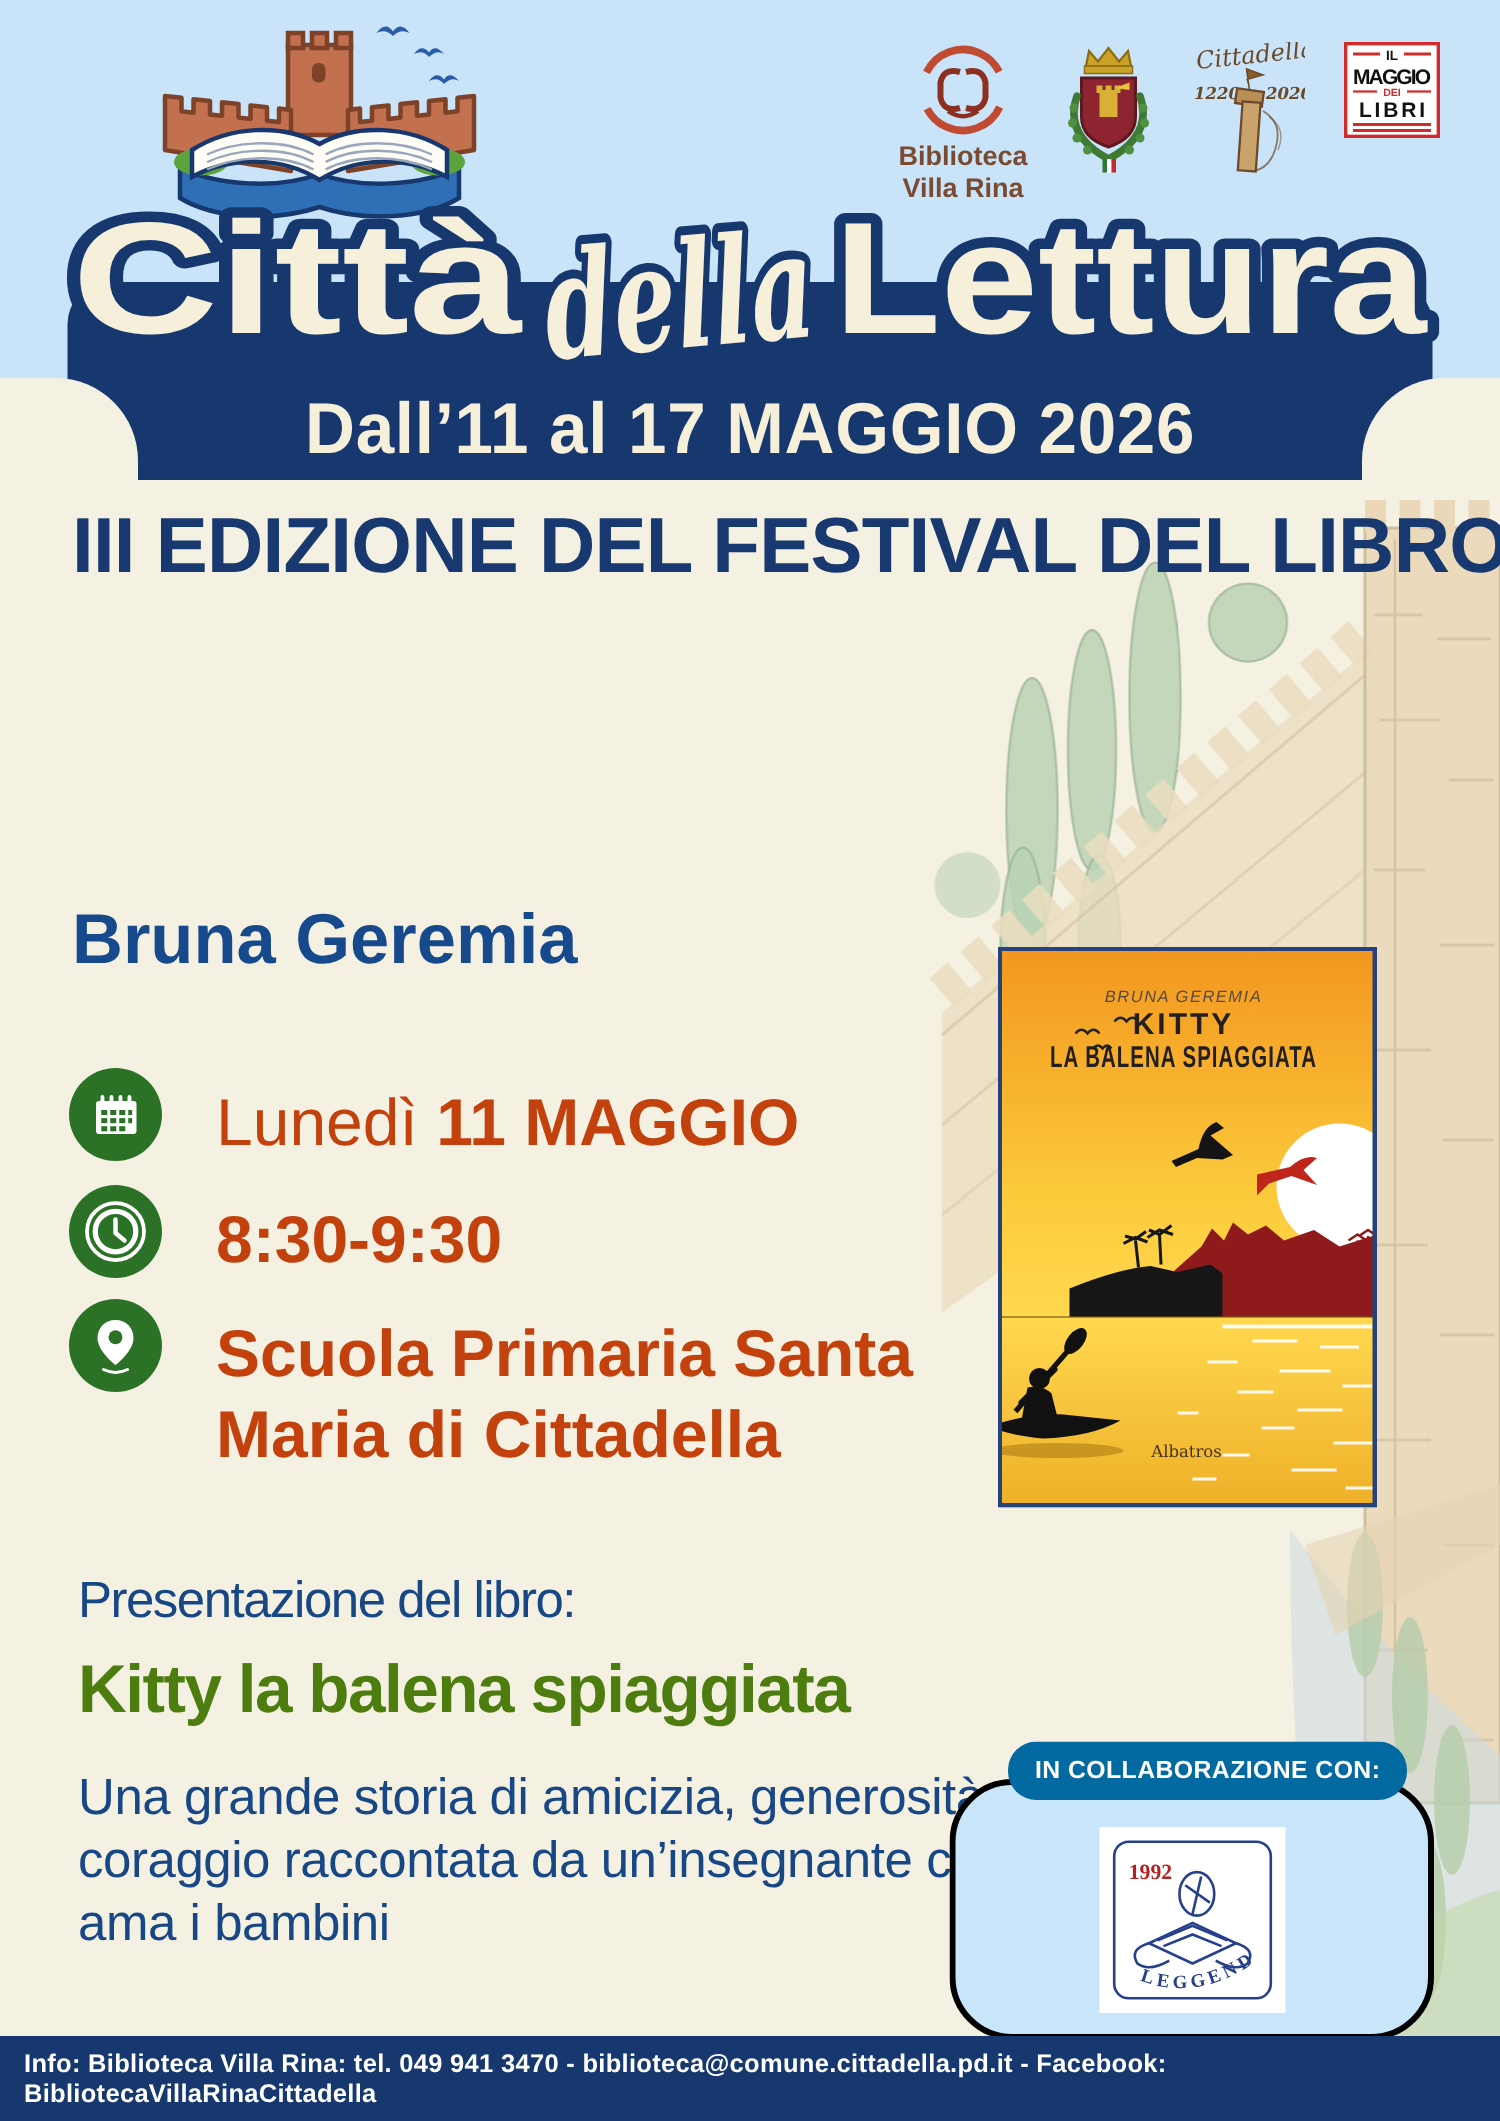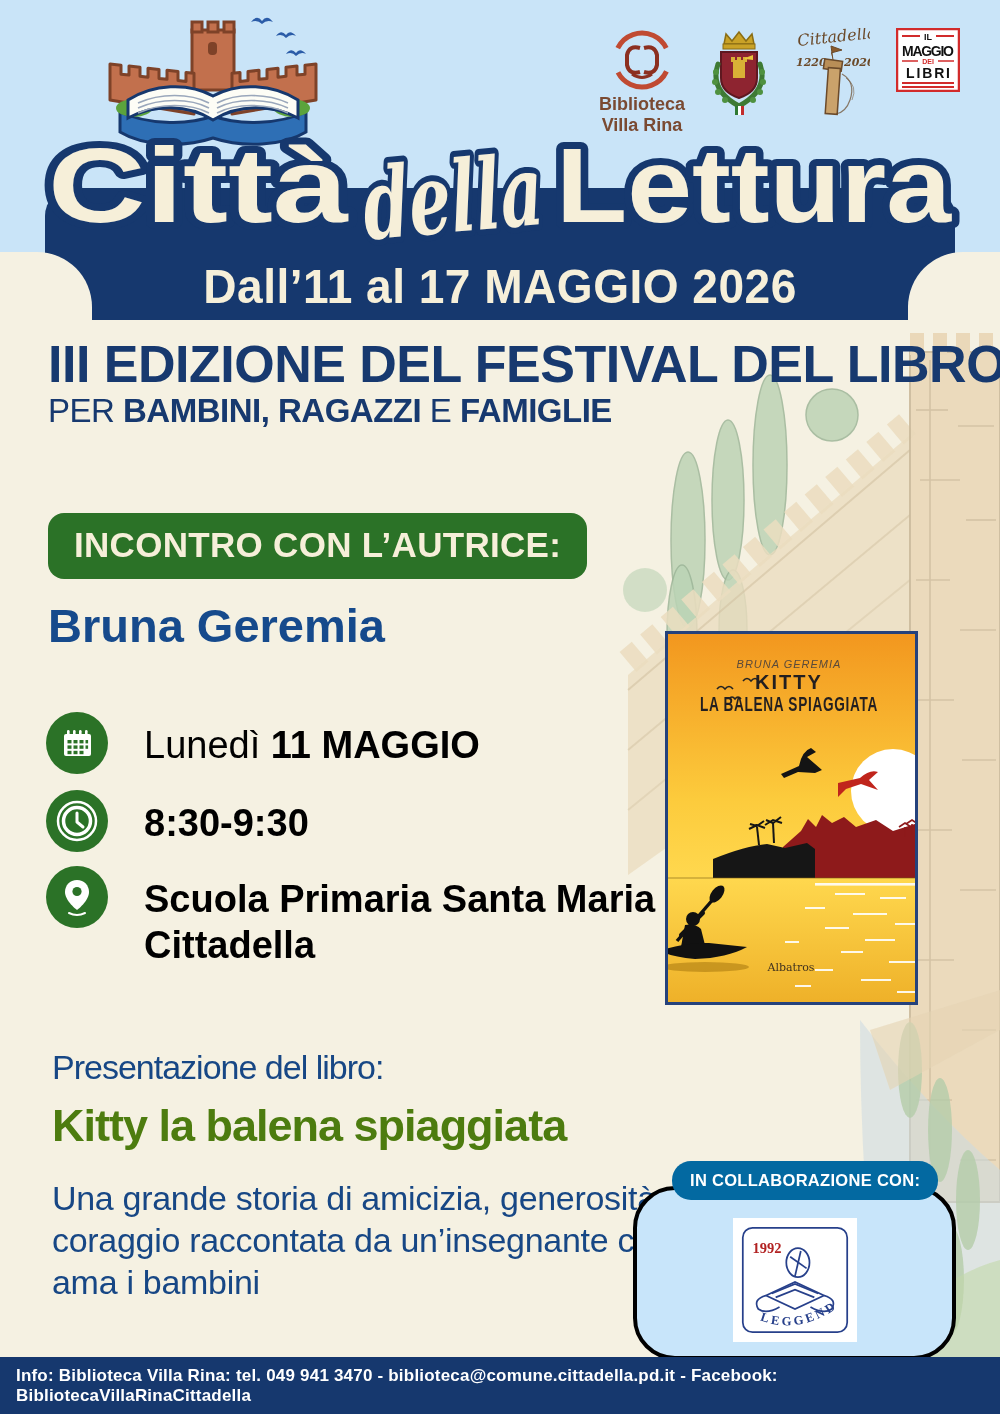--- a/index.html
+++ b/index.html
@@ -31,21 +31,21 @@
   .intro2{position:absolute;left:48px;top:392px;z-index:2;color:#17396f;
     font-size:33px;letter-spacing:-.5px;white-space:nowrap;}
   .intro2 b{font-weight:bold;}
   
   .badge{position:absolute;left:48px;top:513px;z-index:2;background:#2b7227;color:#f6efd9;
     font-weight:bold;font-size:35px;padding:12px 26px 14px;border-radius:16px;letter-spacing:.3px;white-space:nowrap;}
   .author{position:absolute;left:48px;top:598px;z-index:2;color:#164a8c;font-weight:bold;font-size:47px;}
   .row{position:absolute;left:46px;z-index:2;display:flex;align-items:flex-start;}
   .row-icon{width:62px;height:62px;border-radius:50%;background:#2b7227;flex:0 0 62px;
     display:flex;align-items:center;justify-content:center;}
-  .row-text{margin-left:36px;color:#000000;font-size:38px;line-height:1.22;padding-top:10px;max-width:560px;}
+  .row-text{margin-left:36px;color:#c2410c;font-size:44px;line-height:1.22;padding-top:10px;max-width:560px;}
   .row-text b{font-weight:bold;}
   .row-cal{top:712px;}
   .row-clock{top:790px;}
   .row-pin{top:866px;}
   .row-pin .row-text{font-weight:bold;}
   .row-clock .row-text{font-weight:bold;}
   
   .book-cover{position:absolute;left:665px;top:631px;z-index:3;}
   
   .pres-label{position:absolute;left:52px;top:1048px;z-index:2;color:#174785;font-size:34px;letter-spacing:-1px;}
@@ -229,23 +229,21 @@
       <text x="362" y="132" font-size="98" font-style="italic" font-weight="bold" font-family="DejaVu Serif,serif" stroke-width="12" textLength="180" lengthAdjust="spacingAndGlyphs" transform="rotate(-5 450 90)">della</text>
       <text x="556" y="122" font-size="106" font-weight="bold" stroke-width="14" textLength="395" lengthAdjust="spacingAndGlyphs">Lettura</text>
     </g>
   </svg>
 
   <div class="date-banner">
     <span>Dall’11 al 17 MAGGIO 2026</span>
   </div>
 
   <div class="intro1">III EDIZIONE DEL FESTIVAL DEL LIBRO</div>
-  <div class="intro2"><span>PER </span><b>BAMBINI, RAGAZZI</b><span> E </span><b>FAMIGLIE</b></div>
-
-  <div class="badge">INCONTRO CON L’AUTRICE:</div>
+
   <div class="author">Bruna Geremia</div>
 
   <div class="row row-cal">
     <div class="row-icon">
       <svg width="40" height="40" viewBox="0 0 40 40">
         <rect x="10" y="7" width="2.6" height="7" rx="1.3" fill="#ffffff"></rect>
         <rect x="16" y="7" width="2.6" height="7" rx="1.3" fill="#ffffff"></rect>
         <rect x="22" y="7" width="2.6" height="7" rx="1.3" fill="#ffffff"></rect>
         <rect x="28" y="7" width="2.6" height="7" rx="1.3" fill="#ffffff"></rect>
         <rect x="7" y="11" width="27" height="22" rx="2" fill="#ffffff"></rect>

